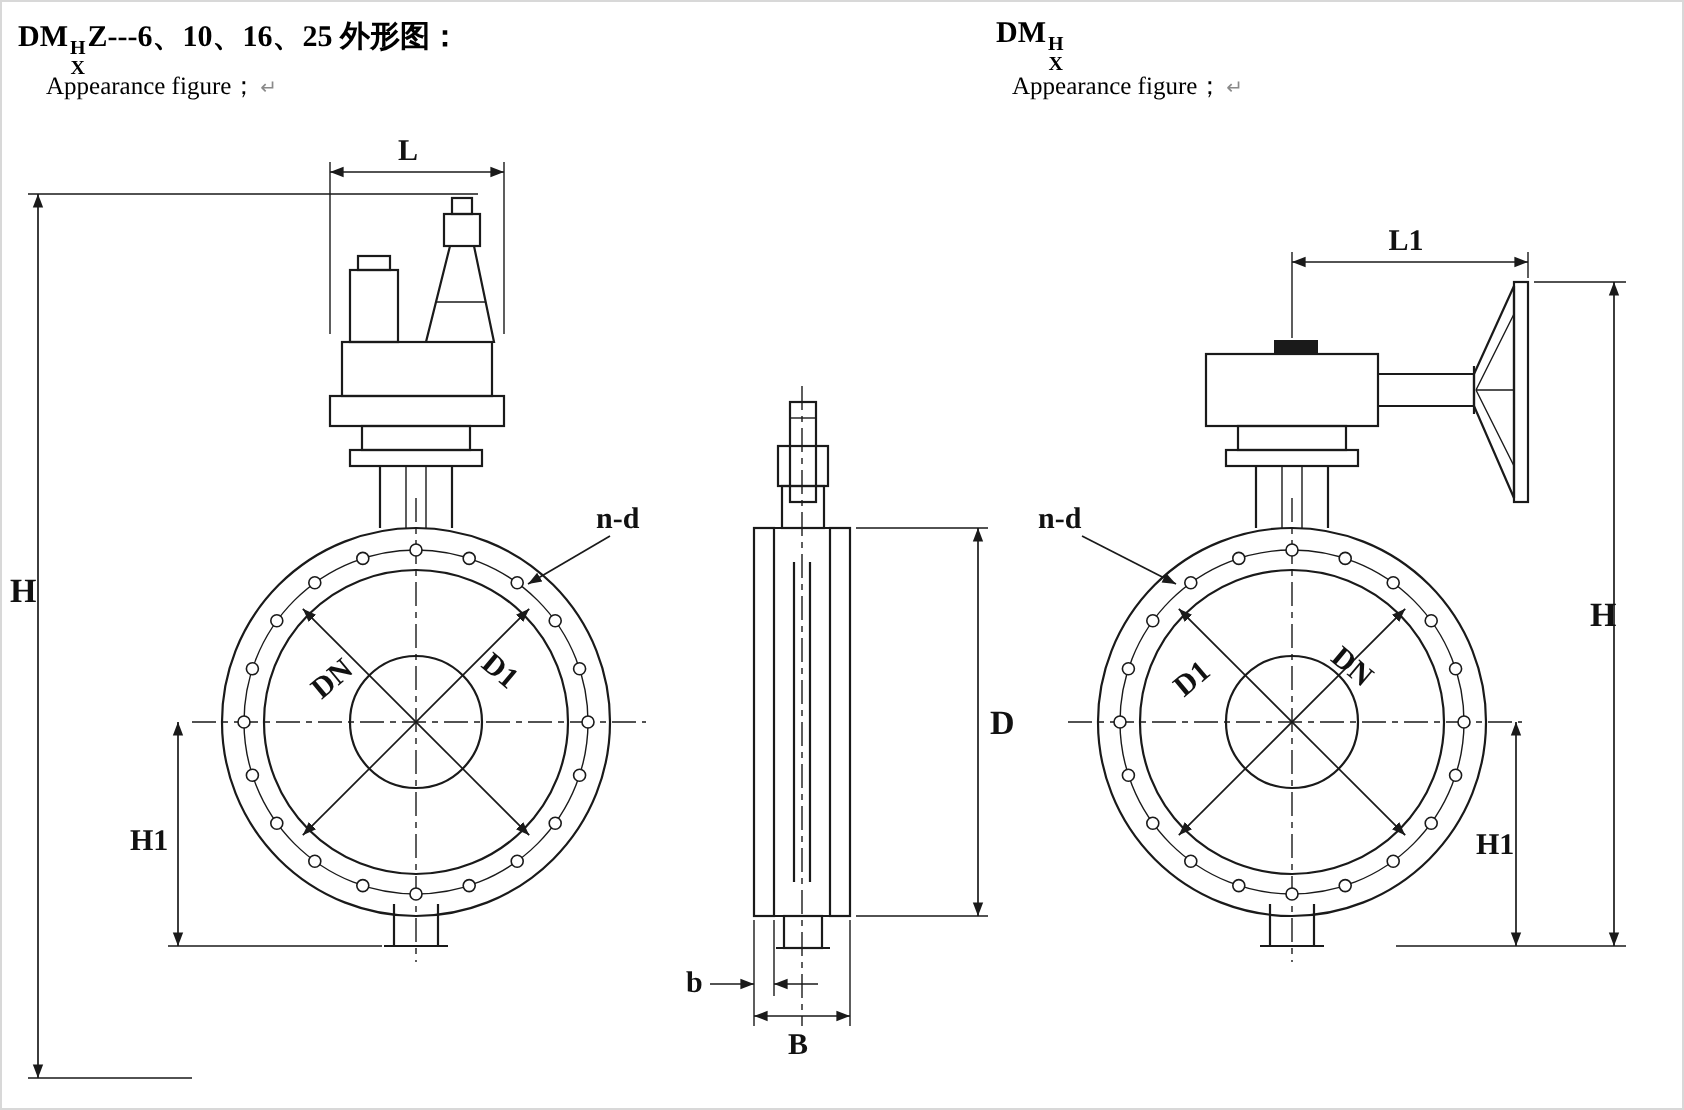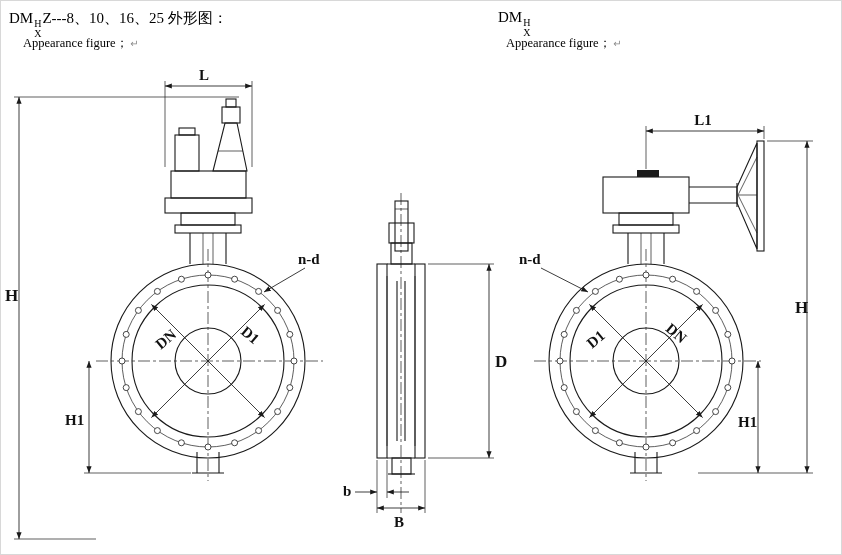--- a/index.html
+++ b/index.html
@@ -8,35 +8,35 @@
   svg{display:block;position:absolute;left:0;top:0;}
   .s{stroke:#1a1a1a;stroke-width:1.1;fill:none;}
   .sthin{stroke:#1a1a1a;stroke-width:0.7;fill:none;}
   .cl{stroke:#1a1a1a;stroke-width:0.7;fill:none;stroke-dasharray:12 3 3 3;}
   .dim{stroke:#1a1a1a;stroke-width:0.85;fill:none;}
   .ext{stroke:#1a1a1a;stroke-width:0.7;fill:none;}
   .fillb{fill:#1a1a1a;stroke:none;}
   .hole{stroke:#1a1a1a;stroke-width:0.8;fill:#fff;}
   text.lbl{font-family:"Liberation Serif",serif;font-weight:bold;font-size:15px;fill:#111;}
   text.lbl-lg{font-family:"Liberation Serif",serif;font-weight:bold;font-size:17px;fill:#111;}
-  .title{position:absolute;font-weight:normal;font-size:15px;color:#000;white-space:nowrap;}
+  .title{position:absolute;font-weight:bold;font-size:15px;color:#000;white-space:nowrap;}
   .title .stack{display:inline-flex;flex-direction:column;vertical-align:-4px;font-size:10px;line-height:1;text-align:center;margin:0 1px;}
   .subtitle{position:absolute;font-size:12.5px;color:#000;white-space:nowrap;}
   .retmark{color:#8a8a8a;font-size:10px;margin-left:2px;}
 </style>
 </head>
 <body>
 
 <div id="stage">
 
   <div class="title" style="left:8px;top:8px;">
     <span>DM</span><span class="stack">
         <span>H</span>
         <span>X</span>
-      </span><span>Z---8、10、16、25 外形图：</span>
+      </span><span>Z---6、10、16、25 外形图：</span>
   </div>
   <div class="subtitle" style="left:22px;top:34px;">
     <span>Appearance figure；</span><span class="retmark">↵</span>
   </div>
 
   <div class="title" style="left:497px;top:8px;">
     <span>DM</span><span class="stack">
         <span>H</span>
         <span>X</span>
       </span>

